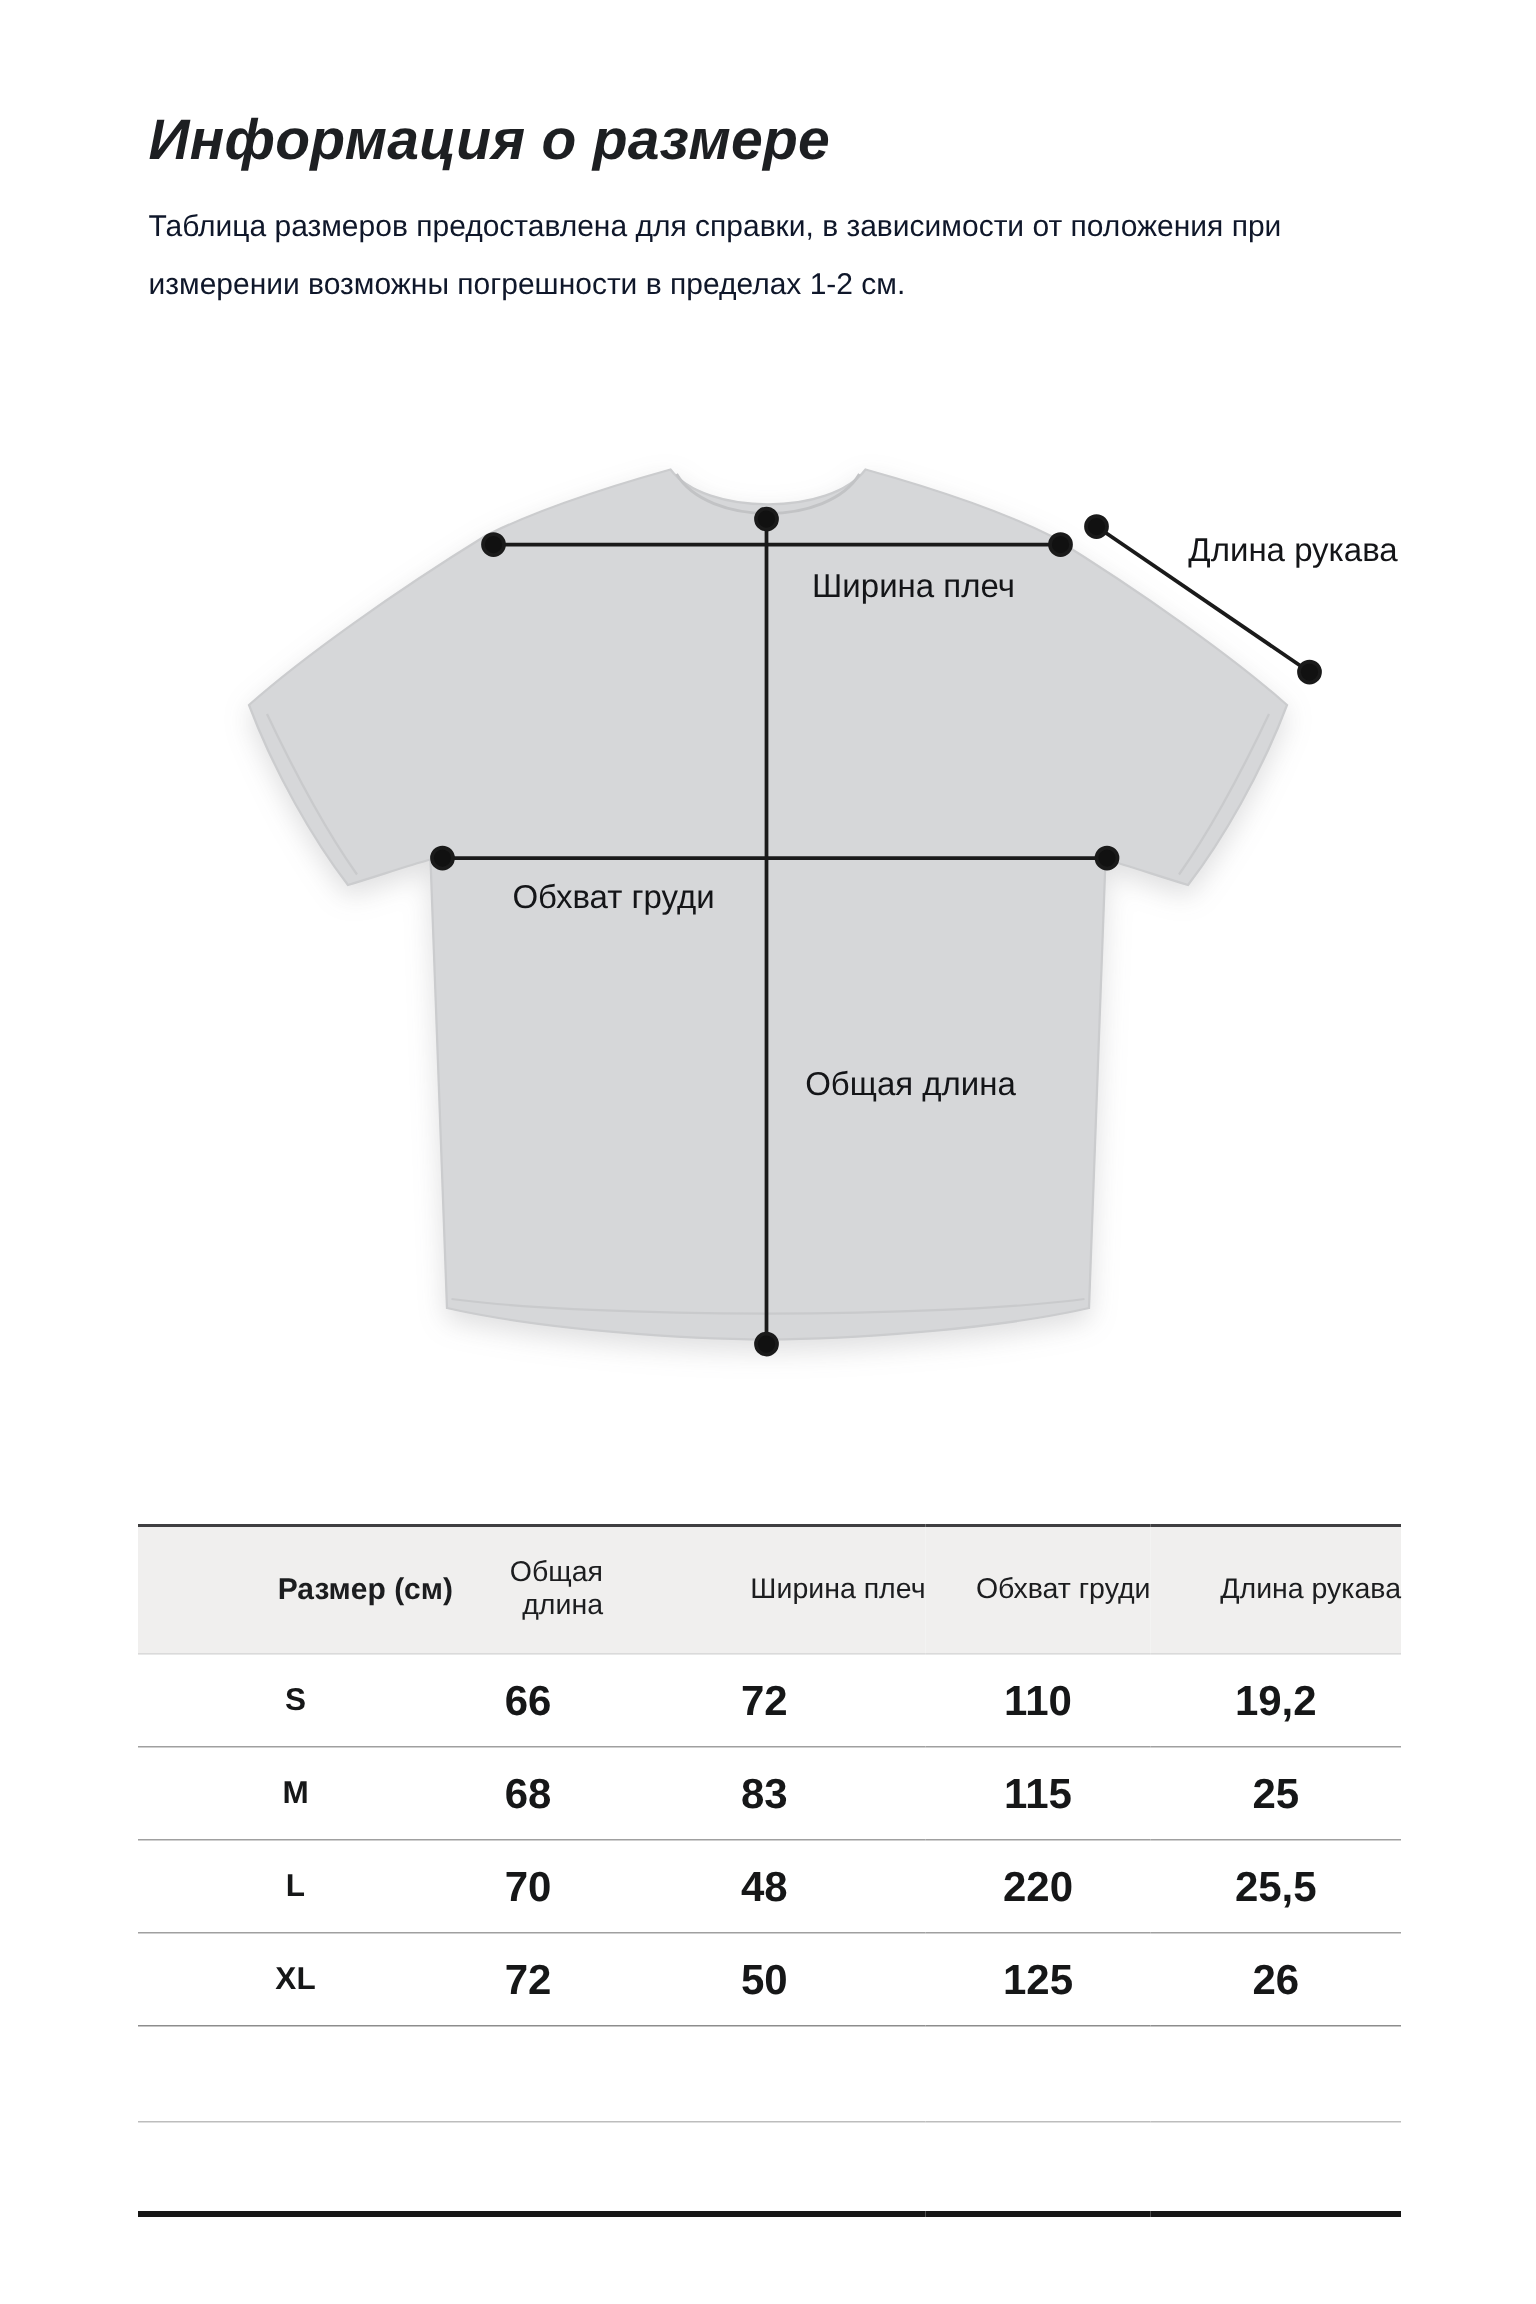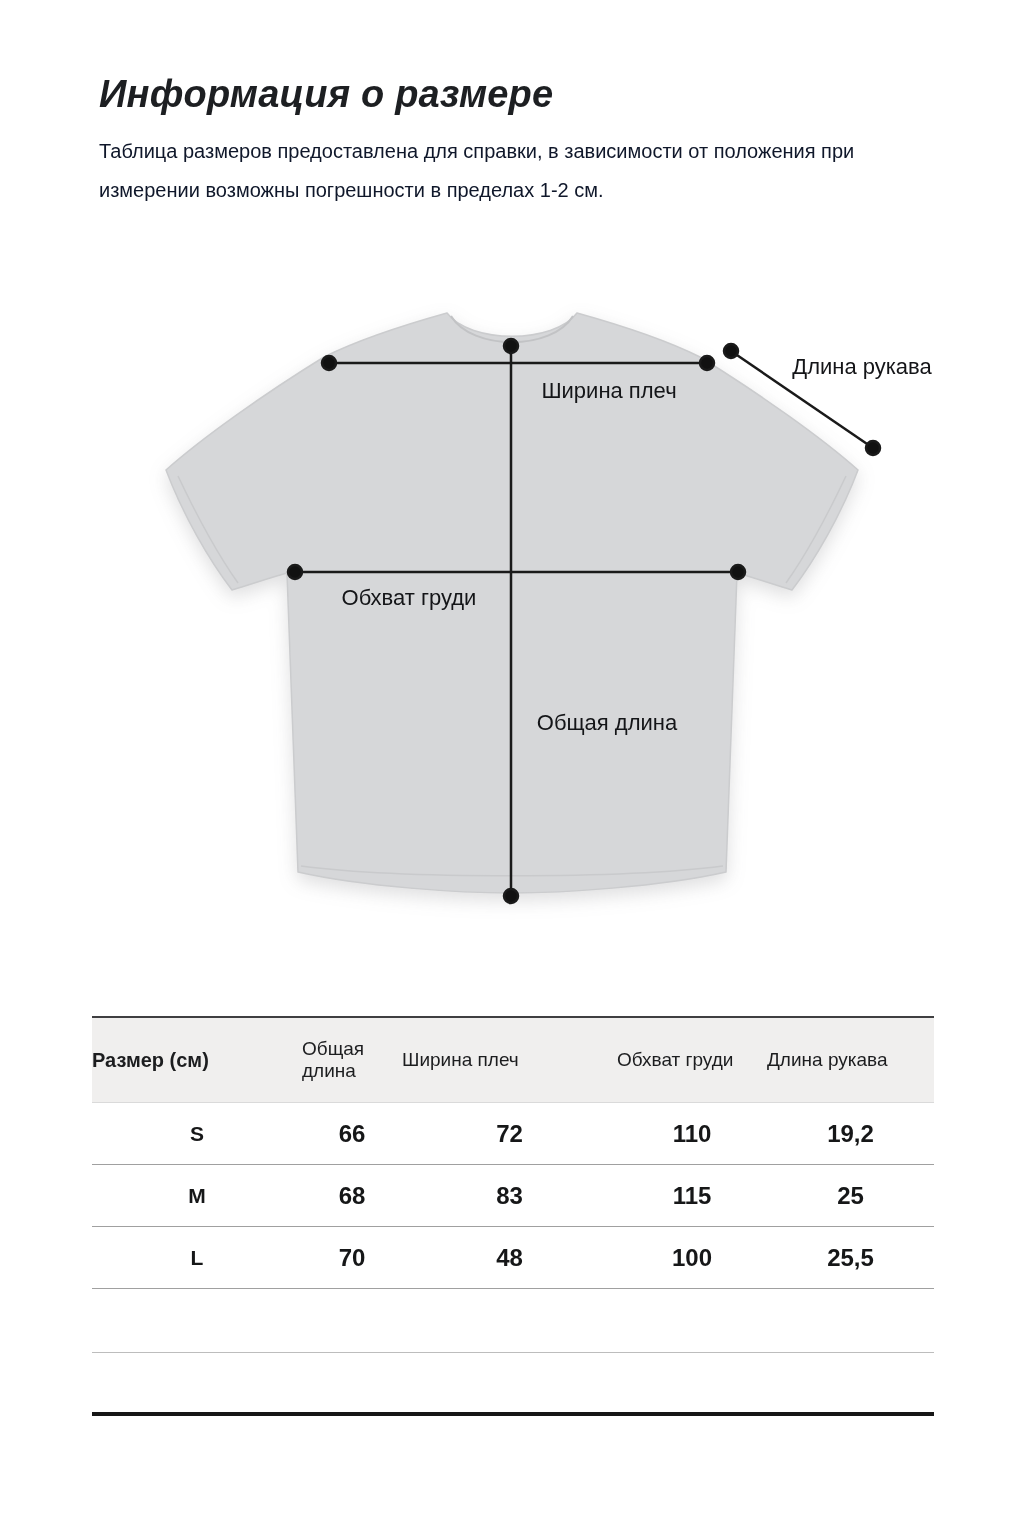--- a/index.html
+++ b/index.html
@@ -31,28 +31,28 @@
     position:absolute;left:92px;top:1016px;width:842px;
     border-collapse:collapse;table-layout:fixed;
     border-top:2px solid #3f3f41;
   }
   .size-table col.c1{width:210px;}
   .size-table col.c2{width:100px;}
   .size-table col.c3{width:215px;}
   .size-table col.c4{width:150px;}
   .size-table col.c5{width:167px;}
   .size-table th{
-    background:#f0efee;height:84px;vertical-align:middle;text-align:left;
+    background:#f0efee;height:84px;vertical-align:middle;text-align:right;
     font-size:19px;font-weight:400;color:#1c1d1f;padding:0;
     white-space:pre-line;border-bottom:1px solid #dadada;
   }
   .size-table th.col-size{font-weight:700;font-size:20px;}
   .size-table td{
     height:61px;vertical-align:middle;text-align:center;
-    font-size:24px;font-weight:700;color:#161718;padding:0;
+    font-size:28px;font-weight:700;color:#161718;padding:0;
   }
   .size-table tr.data-row{border-bottom:1px solid #a0a0a0;}
   .size-table tr.row-last{border-bottom:1px solid #8d8d8d;}
   .size-table td.cell-size{font-size:21px;}
   .size-table tr.empty-row-1 td{height:63px;}
   .size-table tr.empty-row-1{border-bottom:1px solid #bdbdbd;}
   .size-table tr.empty-row-2 td{height:59px;}
   .size-table tr.empty-row-2{border-bottom:4px solid #161616;}
 </style>
 </head>
@@ -138,22 +138,29 @@
       <td class="cell-size">M</td>
       <td>68</td>
       <td>83</td>
       <td>115</td>
       <td>25</td>
     </tr>
     <tr class="data-row">
       <td class="cell-size">L</td>
       <td>70</td>
       <td>48</td>
-      <td>100</td>
+      <td>220</td>
       <td>25,5</td>
+    </tr>
+    <tr class="data-row row-last">
+      <td class="cell-size">XL</td>
+      <td>72</td>
+      <td>50</td>
+      <td>125</td>
+      <td>26</td>
     </tr>
     <tr class="empty-row-1">
         <td colspan="5"></td>
       </tr>
     <tr class="empty-row-2">
         <td colspan="5"></td>
       </tr>
   </tbody>
 </table>
 

